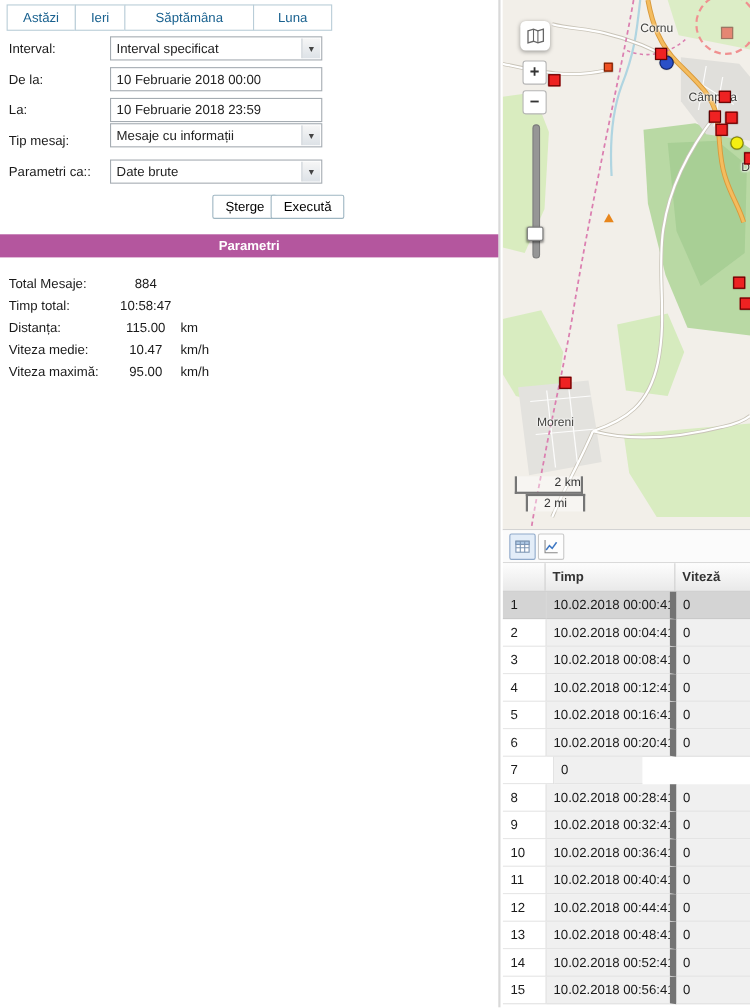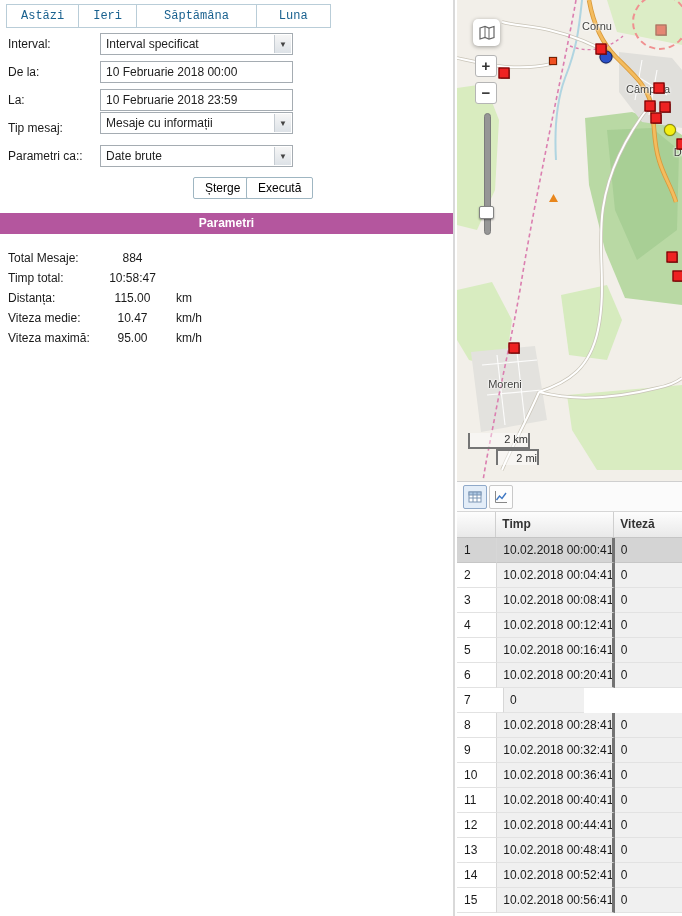--- a/index.html
+++ b/index.html
@@ -3,34 +3,34 @@
 <meta charset="utf-8">
 <style>
 *{box-sizing:border-box}
 html,body{margin:0;padding:0}
 body{font-family:"Liberation Sans",sans-serif;font-size:12px;color:#1a1a1a;background:#fff}
 #app{position:relative;width:682px;height:916px;overflow:hidden;background:#fff}
 
 
 #left{position:absolute;left:0;top:0;width:455px;height:916px;background:#fff;border-right:2px solid #d9d9d9}
 .tabbar{position:absolute;left:6px;top:4px;display:flex}
-.tab{border:1px solid #b9cdd8;background:#fff;color:#19618f;font-family:Liberation Mono, monospace;font-size:12px;padding:4px 14px;margin-right:-1px;cursor:pointer}
+.tab{border:1px solid #b9cdd8;background:#fff;color:#19618f;font-family:Liberation Sans, sans-serif;font-size:12px;padding:4px 14px;margin-right:-1px;cursor:pointer}
 .tab:nth-child(3){padding:4px 27px}
 .tab:nth-child(4){padding:4px 22px}
 .frm-label{position:absolute;left:8px;color:#1a1a1a}
 .ctrl{position:absolute;left:100px;width:193px;height:22px;border:1px solid #a5acb2;background:#fff;display:flex;align-items:center;padding:0 5px;color:#222}
 .ctrl .ctrl-text{white-space:nowrap;overflow:hidden}
 .arrowbox{position:absolute;right:1px;top:1px;bottom:1px;width:17px;background:linear-gradient(#f6f6f6,#dde2e7);border-left:1px solid #c6ccd2;display:flex;align-items:center;justify-content:center;color:#444;font-size:8px}
 .btn{position:absolute;top:177px;height:22px;background:#fff;border:1px solid #9fb6c2;color:#000000;font-family:"Liberation Sans",sans-serif;font-size:12px;padding:0 11px;border-radius:2px;cursor:pointer}
 #stats-header{position:absolute;left:0;top:213px;width:453px;height:21px;background:#b4569e;color:#fff;font-weight:bold;text-align:center;line-height:21px}
 #stats-list{position:absolute;left:8px;top:248px;width:420px}
 .stat-row{display:flex;height:20px;align-items:center}
 .stat-label{width:97px}
 .stat-num{width:55px;text-align:center}
-.stat-unit{margin-left:16px}
+.stat-unit{margin-left:4px}
 
 
 #map{position:absolute;left:457px;top:0;width:225px;height:481px;overflow:hidden;background:#f2efe9}
 #map svg.basemap{position:absolute;left:0;top:0}
 #map-overlay{position:absolute;left:0;top:0;width:100%;height:100%}
 .place{position:absolute;transform:translate(-50%,-50%);font-size:11px;color:#42423f;text-shadow:0 0 2px #fff,0 0 2px #fff,0 0 3px #fff;white-space:nowrap}
 .mk{position:absolute;transform:translate(-50%,-50%);box-shadow:0 0 1px rgba(0,0,0,.6)}
 .mk-red{width:11px;height:11px;background:#ee2222;border:1px solid #5f0000}
 .mk-red-small{width:8px;height:8px;background:#f05022;border:1px solid #7a2000}
 .mk-red-faded{width:11px;height:11px;background:#ee2222;border:1px solid #5f0000;opacity:.5}
@@ -38,36 +38,36 @@
 .mk-yellow{width:12px;height:12px;border-radius:50%;background:#f4ee12;border:1px solid #8e8e00}
 .dash-circle{position:absolute;left:175px;top:-6px;width:56px;height:56px;border:2px dashed #f09090;border-radius:50%}
 .layers-btn{position:absolute;left:16px;top:19px;width:27px;height:27px;background:#fff;border-radius:5px;box-shadow:0 1px 4px rgba(0,0,0,.35);display:flex;align-items:center;justify-content:center;cursor:pointer}
 .zoom-btn{position:absolute;left:18px;width:22px;height:22px;background:#fff;border:1px solid #b5b5b5;border-radius:3px;color:#333;font-size:15px;font-weight:bold;text-align:center;line-height:19px;cursor:pointer}
 #zoom-in{top:55px}
 #zoom-out{top:82px}
 .slider-track{position:absolute;left:27px;top:113px;width:7px;height:122px;background:#969696;border:1px solid #7c7c7c;border-radius:4px;cursor:pointer}
 .slider-handle{position:absolute;left:22px;top:206px;width:15px;height:13px;background:#fff;border:1px solid #838383;border-radius:2px;box-shadow:0 1px 2px rgba(0,0,0,.4);cursor:grab}
 .scale{position:absolute;left:11px;top:433px;font-size:11px;color:#333;line-height:13px}
 .scale-km{width:62px;border:2px solid #757575;border-top:none;text-align:right;padding-bottom:1px;background:rgba(255,255,255,.4)}
-.scale-mi{width:43px;border:2px solid #757575;border-bottom:none;text-align:right;margin-left:28px;padding-top:1px;background:rgba(255,255,255,.4)}
+.scale-mi{width:54px;border:2px solid #757575;border-bottom:none;text-align:center;margin-left:10px;padding-top:1px;background:rgba(255,255,255,.4)}
 
 
 #grid{position:absolute;left:457px;top:481px;width:225px;height:435px;background:#fff;border-top:1px solid #cfcfcf;overflow:hidden}
 .toolbar{height:30px;background:#fbfbfb;border-bottom:1px solid #d6d6d6;display:flex;align-items:center;padding-left:6px}
 .tool-btn{width:24px;height:24px;border:1px solid #8fa9c9;background:#e3edf8;border-radius:2px;display:flex;align-items:center;justify-content:center;margin-right:2px;cursor:pointer;padding:0}
 .tool-btn.inactive{background:#fdfdfd;border-color:#c9c9c9}
 .ghead{display:flex;height:26px;background:linear-gradient(#fdfdfd,#e9e9e9);border-bottom:1px solid #c5c5c5;font-weight:bold;color:#333;line-height:25px}
 .ghead .hc{border-right:1px solid #cfcfcf;overflow:hidden;white-space:nowrap}
 .hc.n{width:47px}
 .hc.t{width:140px;padding-left:6px}
 .hc.v{width:80px;padding-left:6px;border-right:none}
 .grow{display:flex;height:25px;line-height:24px}
 .grow .c{border-bottom:1px solid #e2e2e2;overflow:hidden;white-space:nowrap}
 .c.n{width:47px;background:#fff;border-right:1px solid #d7d7d7;padding-left:7px}
-.c.t{width:140px;background:#f0f0f0;border-right:3px solid #737373;padding-left:6px}
+.c.t{width:140px;background:#f0f0f0;border-right:6px solid #737373;padding-left:6px}
 .c.v{width:80px;background:#f0f0f0;padding-left:6px}
 .grow.sel .c{background:#d4d4d4;border-bottom-color:#c6c6c6}
 </style>
 </head>
 <body>
 
 <div id="app">
 
   <div id="left">
     <div class="tabbar">

